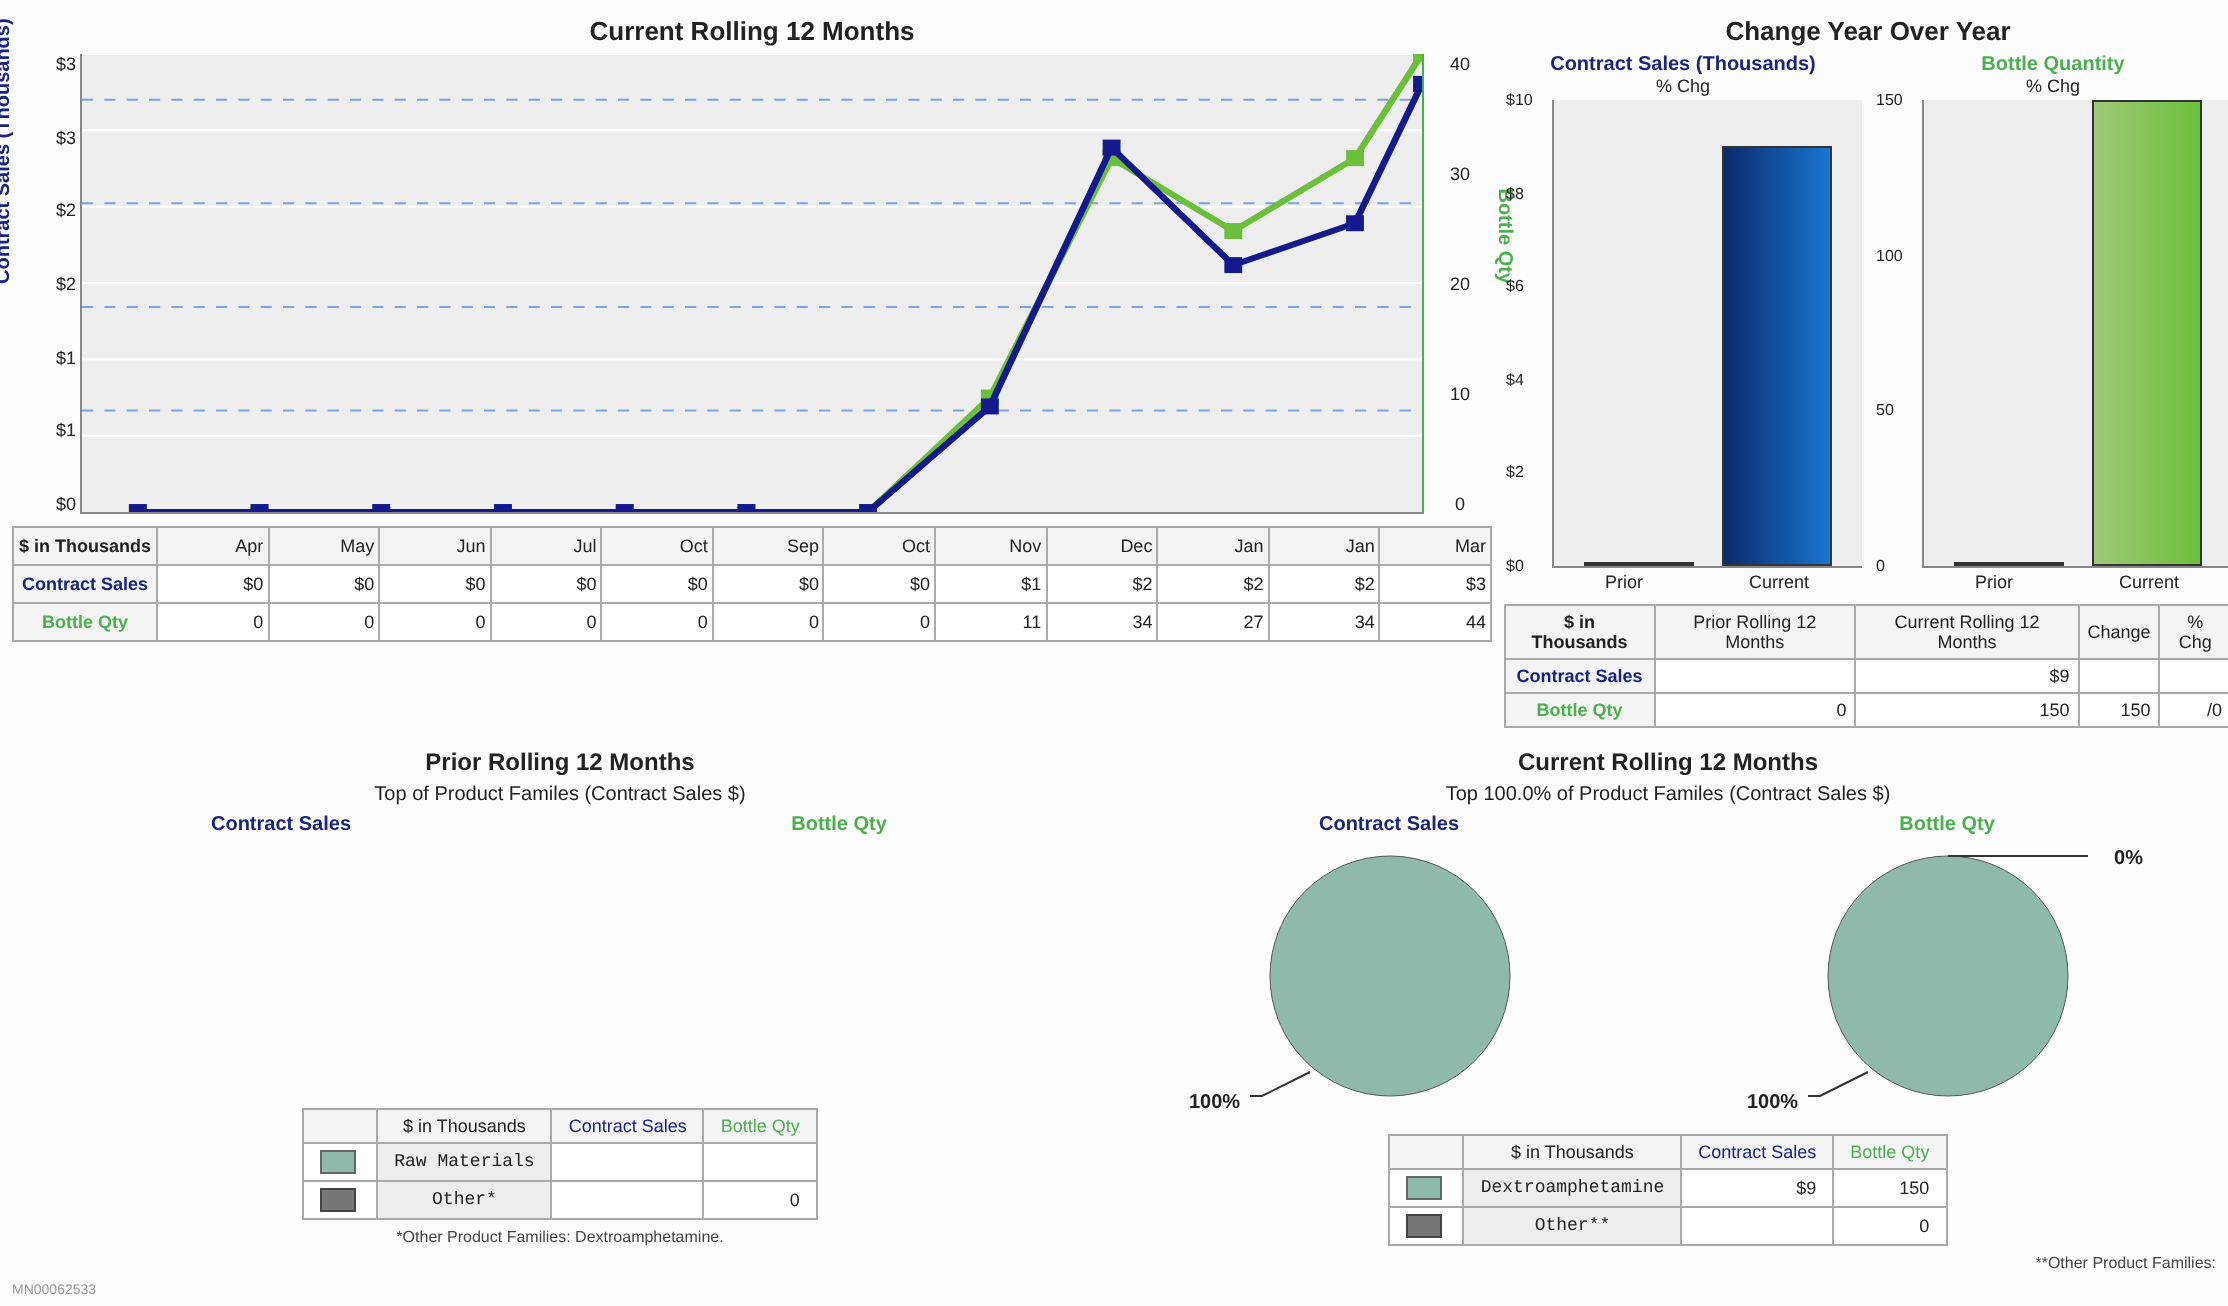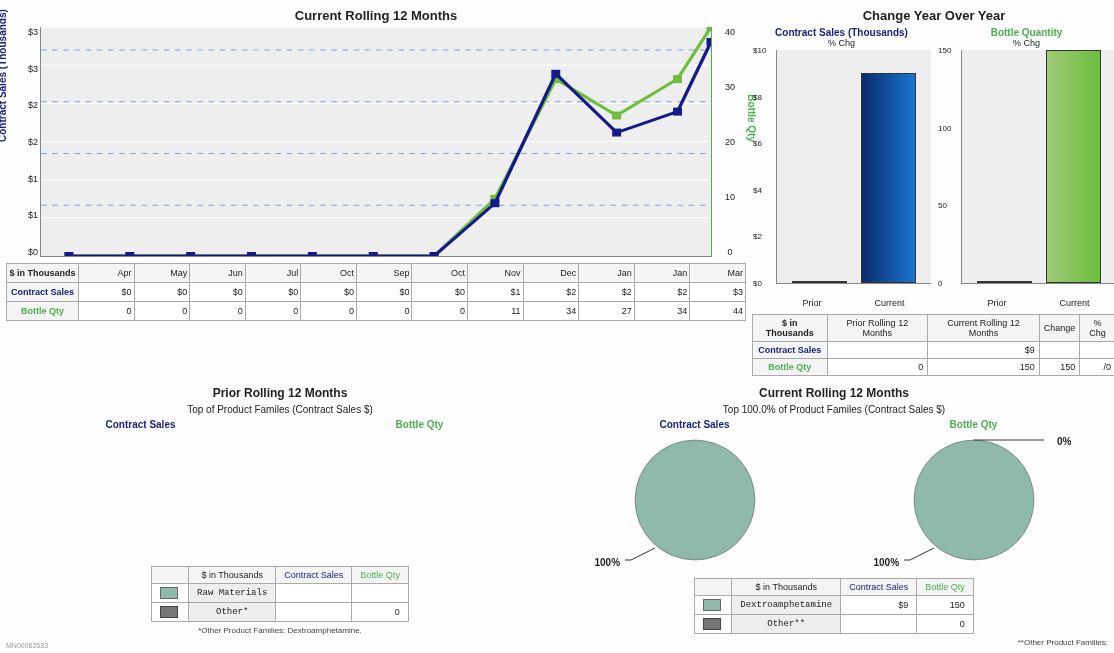--- a/index.html
+++ b/index.html
@@ -75,21 +75,21 @@
     position:relative; height:234px; background:#eee;
     border-left:1px solid #888; border-bottom:1px solid #888;
   }
   .bar-area .ytick { position:absolute; left:-24px; font-size:8px; transform:translateY(50%); }
   .bar-area .bars { position:absolute; inset:0; display:flex; align-items:flex-end; justify-content:space-around; padding:0 8px;}
   .bar {
     width:55px; border:1px solid #333;
   }
   .bar.navy-grad { background: linear-gradient(90deg,#0b2a6b,#1976d2); }
   .bar.green-grad{ background: linear-gradient(90deg,#a0c97a,#6cbf3b); }
-  .bar-xlabels { display:flex; justify-content:space-around; font-size:9px; margin-top:14px;}
+  .bar-xlabels { display:flex; justify-content:space-around; font-size:9px; margin-top:2px;}
 
   table.yoy-tbl { border-collapse:collapse; width:100%; margin-top:6px;}
   table.yoy-tbl th, table.yoy-tbl td { border:1px solid #aaa; padding:3px 4px; font-size:9px; text-align:right; background:#fff;}
   table.yoy-tbl th { background:#f4f4f4; text-align:center; font-weight:normal;}
   table.yoy-tbl .rowhead { text-align:center; font-weight:bold; }
   .italic { }
 
   
   .bottom { display:grid; grid-template-columns: 1fr 1fr; gap:6px; margin-top:8px;}
   .pie-row { display:flex; gap:10px; justify-content:center; position:relative;}

